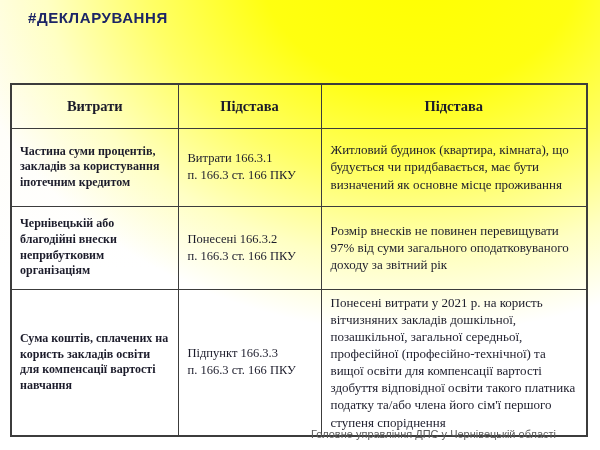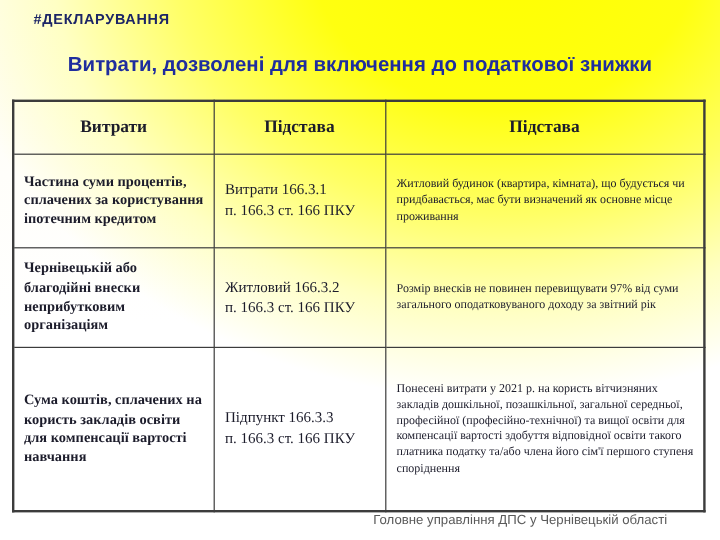--- a/index.html
+++ b/index.html
@@ -14,21 +14,21 @@
         #ffff00 0%, #ffff10 28%, #ffff66 48%, #ffffc4 66%,
         rgba(255,255,255,0) 82%),
       linear-gradient(180deg, #fffdf4 0%, #ffffff 60%, #ffffff 100%);
   }
   .hashtag {
     position: absolute;
     left: 28px;
     top: 9px;
     font-family: "Liberation Sans", "DejaVu Sans", sans-serif;
     font-weight: bold;
-    font-size: 12px;
+    font-size: 15px;
     letter-spacing: 0.6px;
     color: #1c2566;
   }
   .title {
     position: absolute;
     left: 0;
     top: 44px;
     width: 100%;
     text-align: center;
     font-family: "Liberation Sans", "DejaVu Sans", sans-serif;
@@ -75,67 +75,66 @@
     line-height: 1.3;
     color: #10102a;
   }
   td.basis {
     font-size: 12.5px;
     text-align: left;
     padding: 4px 4px 4px 9px;
     line-height: 1.35;
   }
   td.limitation {
-    font-size: 10px;
+    font-size: 13px;
     text-align: left;
     padding: 4px 8px 4px 9px;
     line-height: 1.32;
   }
   .footer {
     position: absolute;
     right: 44px;
     top: 428px;
     font-family: Liberation Sans, sans-serif;
     font-size: 11px;
     color: #5a5a5a;
   }
 </style>
 </head>
 <body>
 
 <div class="slide">
 
   <div class="hashtag">#ДЕКЛАРУВАННЯ</div>
 
-  <div class="title">Витрати, дозволені для включення до податкової знижки</div>
 
   <table class="main">
     <colgroup>
       <col class="c1">
         <col class="c2">
         <col class="c3">
     </colgroup>
     <tbody>
       <tr class="hdr">
         <th class="head">Витрати</th>
         <th class="head">Підстава</th>
         <th class="head">Підстава</th>
       </tr>
       <tr class="r1">
-        <td class="expense">Частина суми процентів, сплачених за користування іпотечним кредитом</td>
+        <td class="expense">Частина суми процентів, закладів за користування іпотечним кредитом</td>
         <td class="basis">
           <div>Витрати 166.3.1</div>
           <div>п. 166.3 ст. 166 ПКУ</div>
         </td>
         <td class="limitation">Житловий будинок (квартира, кімната), що будується чи придбавається, має бути визначений як основне місце проживання</td>
       </tr>
       <tr class="r2">
         <td class="expense">Чернівецькій або благодійні внески неприбутковим організаціям</td>
         <td class="basis">
-          <div>Житловий 166.3.2</div>
+          <div>Понесені 166.3.2</div>
           <div>п. 166.3 ст. 166 ПКУ</div>
         </td>
         <td class="limitation">Розмір внесків не повинен перевищувати 97% від суми загального оподатковуваного доходу за звітний рік</td>
       </tr>
       <tr class="r3">
         <td class="expense">Сума коштів, сплачених на користь закладів освіти для компенсації вартості навчання</td>
         <td class="basis">
           <div>Підпункт 166.3.3</div>
           <div>п. 166.3 ст. 166 ПКУ</div>
         </td>

